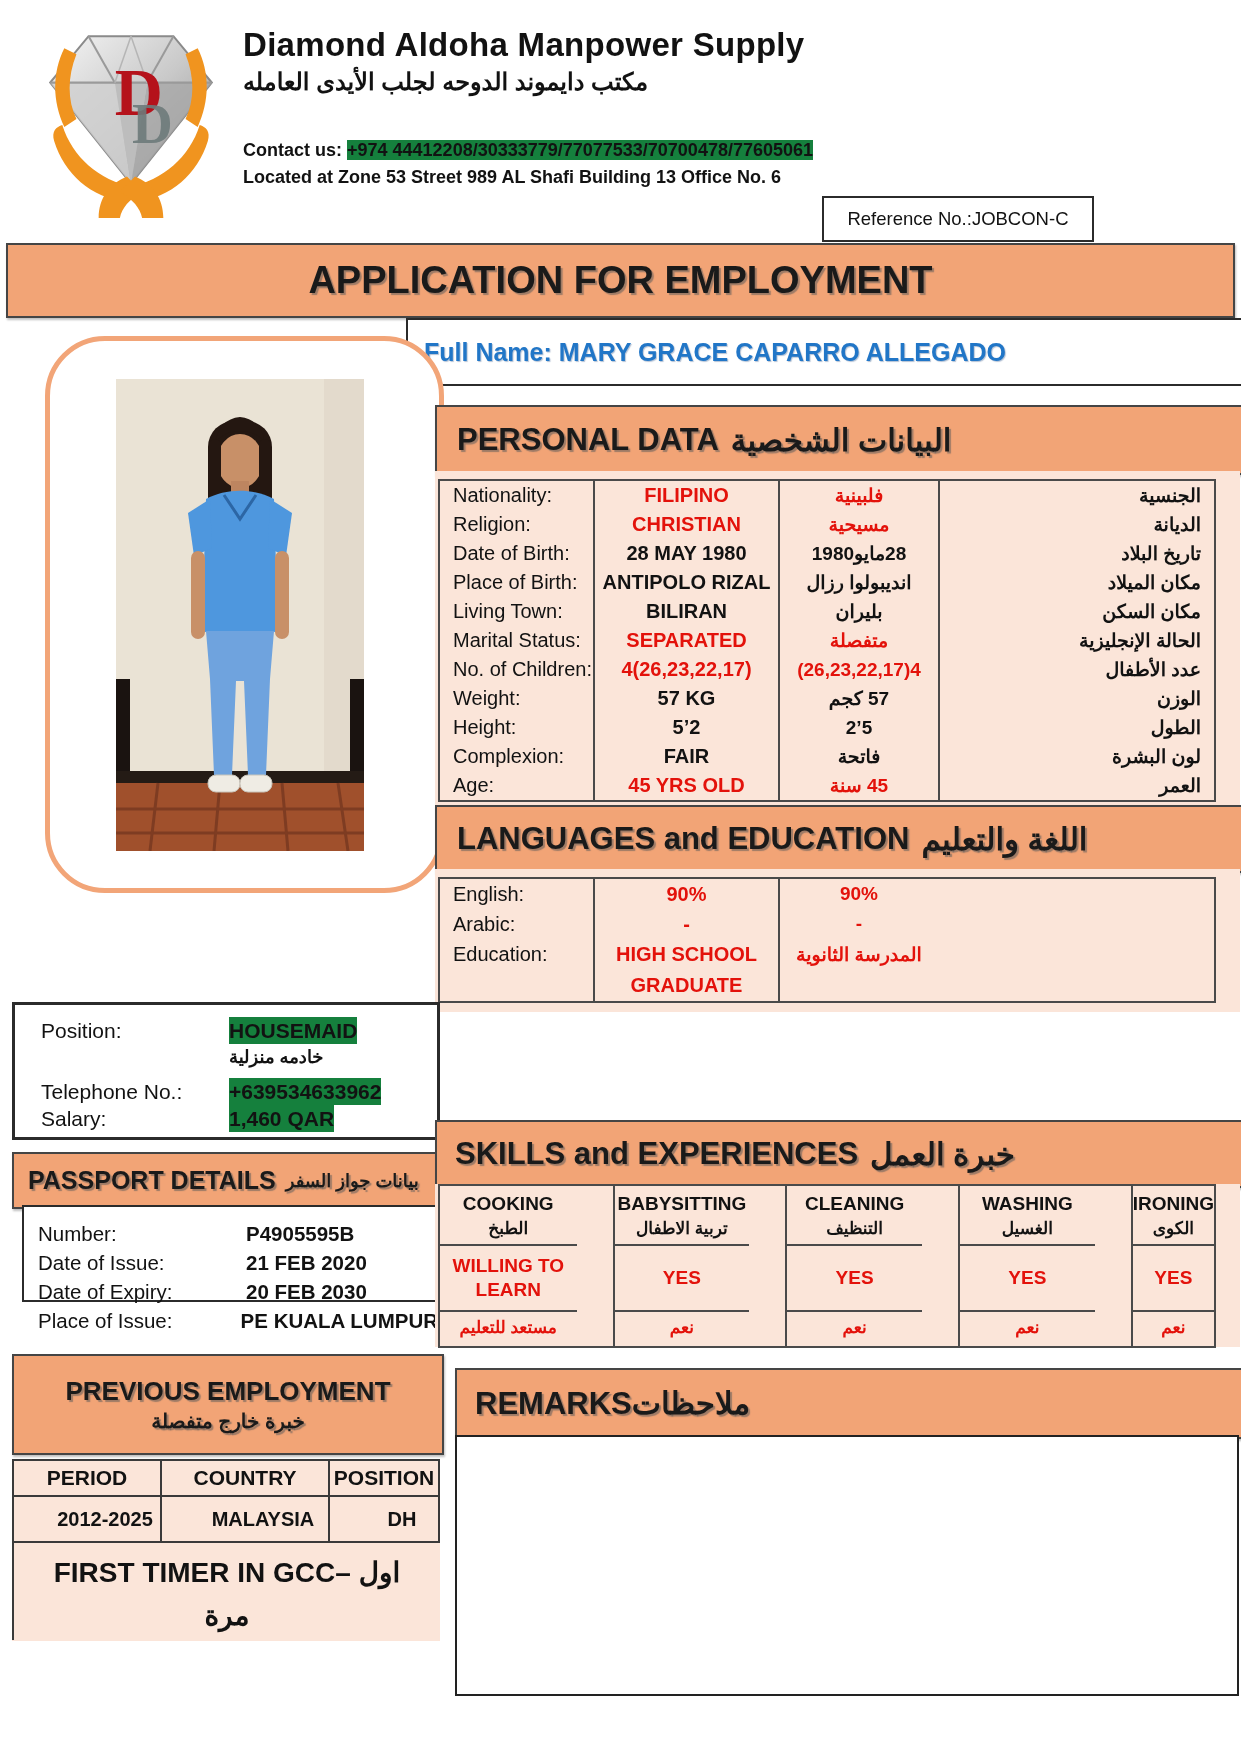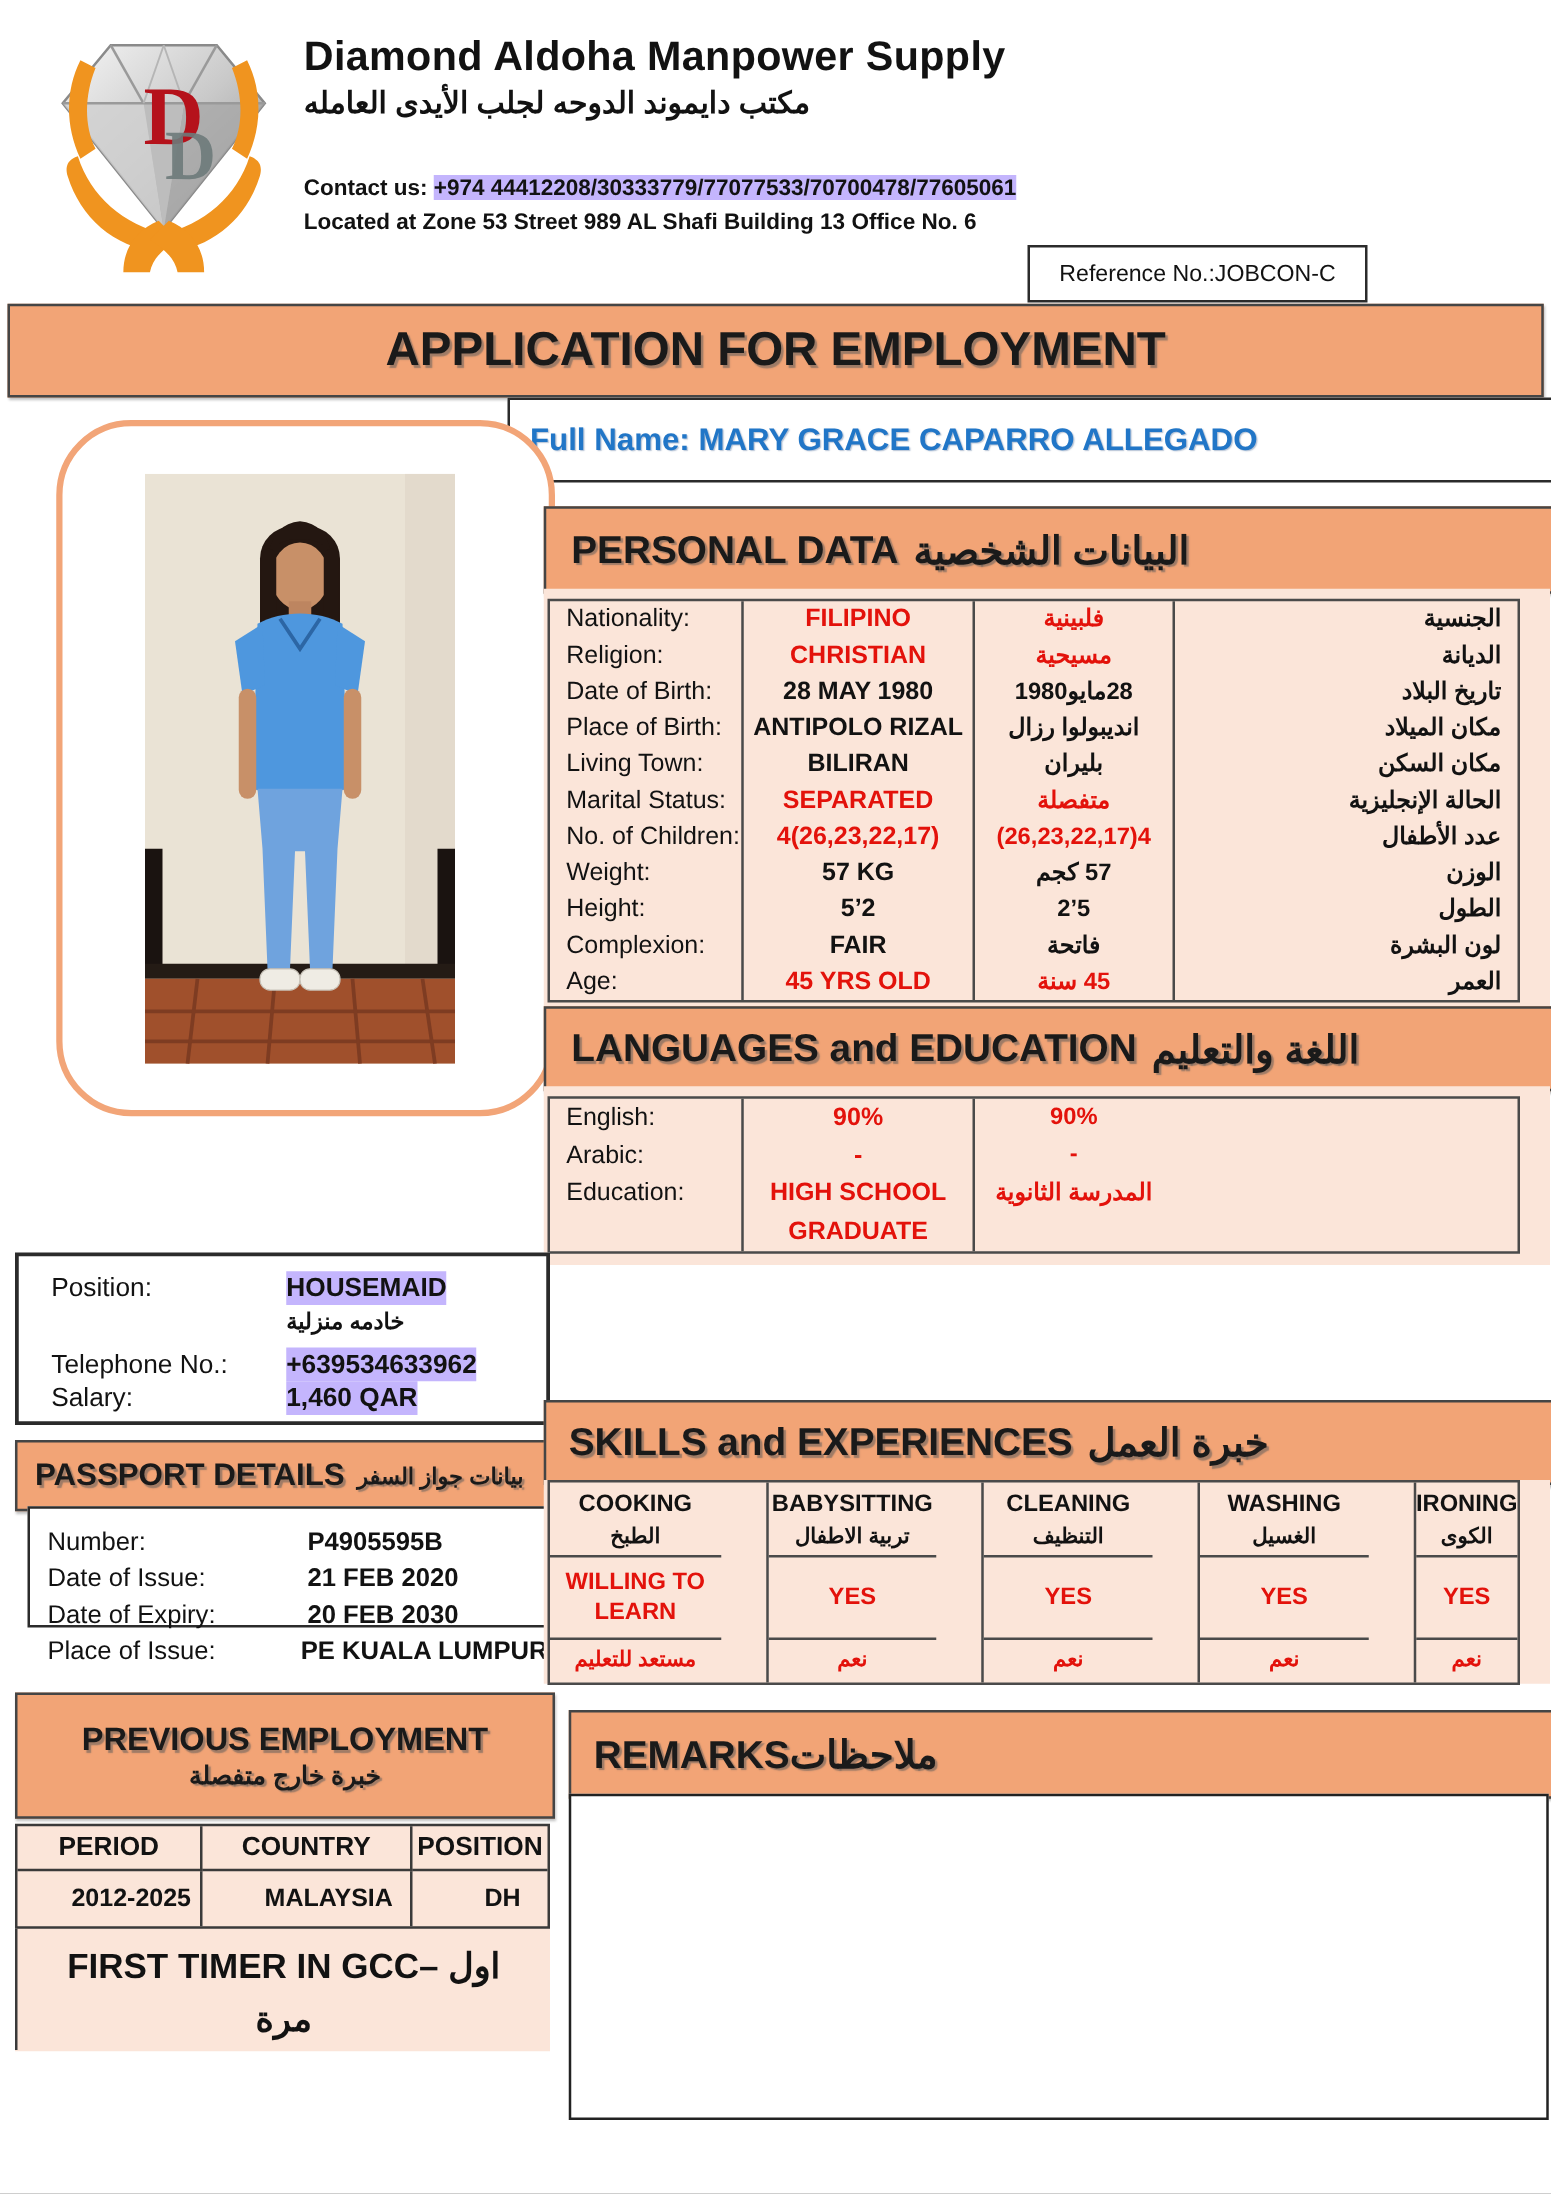--- a/index.html
+++ b/index.html
@@ -10,21 +10,21 @@
   
   .banner{position:absolute;background:#F2A476;border:2px solid #454545;
           display:flex;align-items:center;font-weight:bold;color:#1a1a1a;
           text-shadow:2px 2px 1px rgba(90,90,90,.55);box-shadow:1px 2px 2px rgba(0,0,0,.25);}
   .banner .ar{font-weight:bold;}
 
   
   .company-en{left:243px;top:26px;font-size:33px;font-weight:800;letter-spacing:.3px;}
   .company-ar{left:243px;top:68px;font-size:24px;font-weight:bold;direction:rtl;}
   .contact-line{left:243px;top:140px;font-size:18px;font-weight:bold;white-space:nowrap;}
-  .hl{background:#c4b5fd;text-align:center;}
+  .hl{background:#15803d;text-align:center;}
   .address-line{left:243px;top:167px;font-size:18px;font-weight:bold;white-space:nowrap;}
   .refbox{left:822px;top:196px;width:268px;height:42px;border:2px solid #2b2b2b;background:#fff;
           display:flex;align-items:center;justify-content:center;font-size:18.5px;}
 
   .title-banner{left:6px;top:243px;width:1225px;height:71px;justify-content:center;
                 font-size:38px;border-width:2.5px;}
 
   .fullname-box{left:406px;top:318px;width:826px;height:64px;border:2.5px solid #2b2b2b;background:#fff;
                 display:flex;align-items:center;padding-left:16px;font-size:25px;font-weight:bold;
                 color:#2176C7;text-shadow:1px 1px 1px rgba(90,120,160,.45);}

